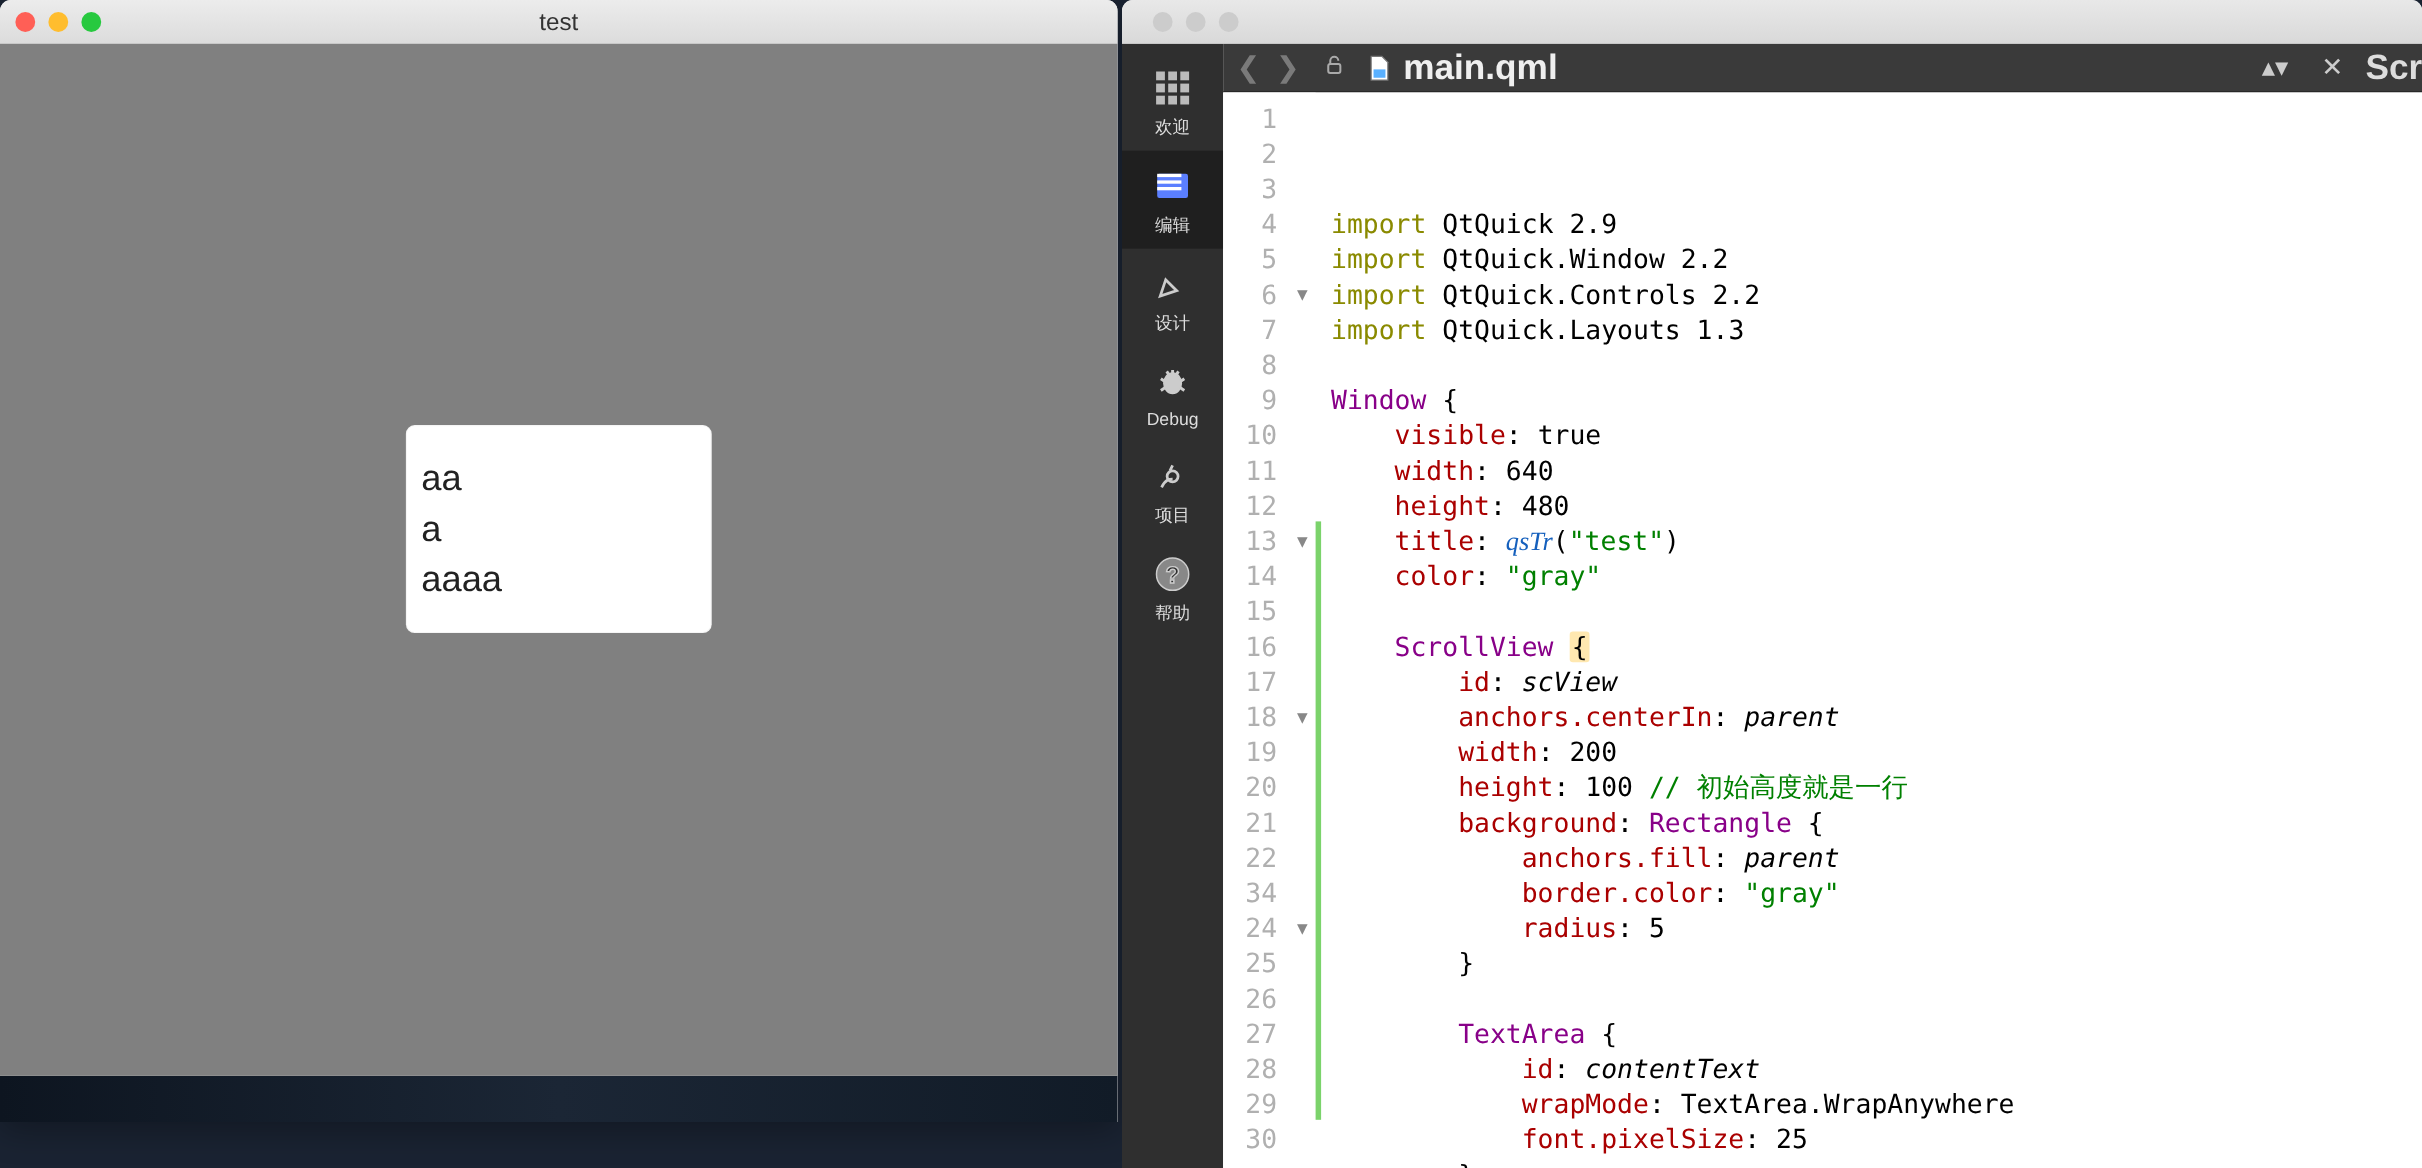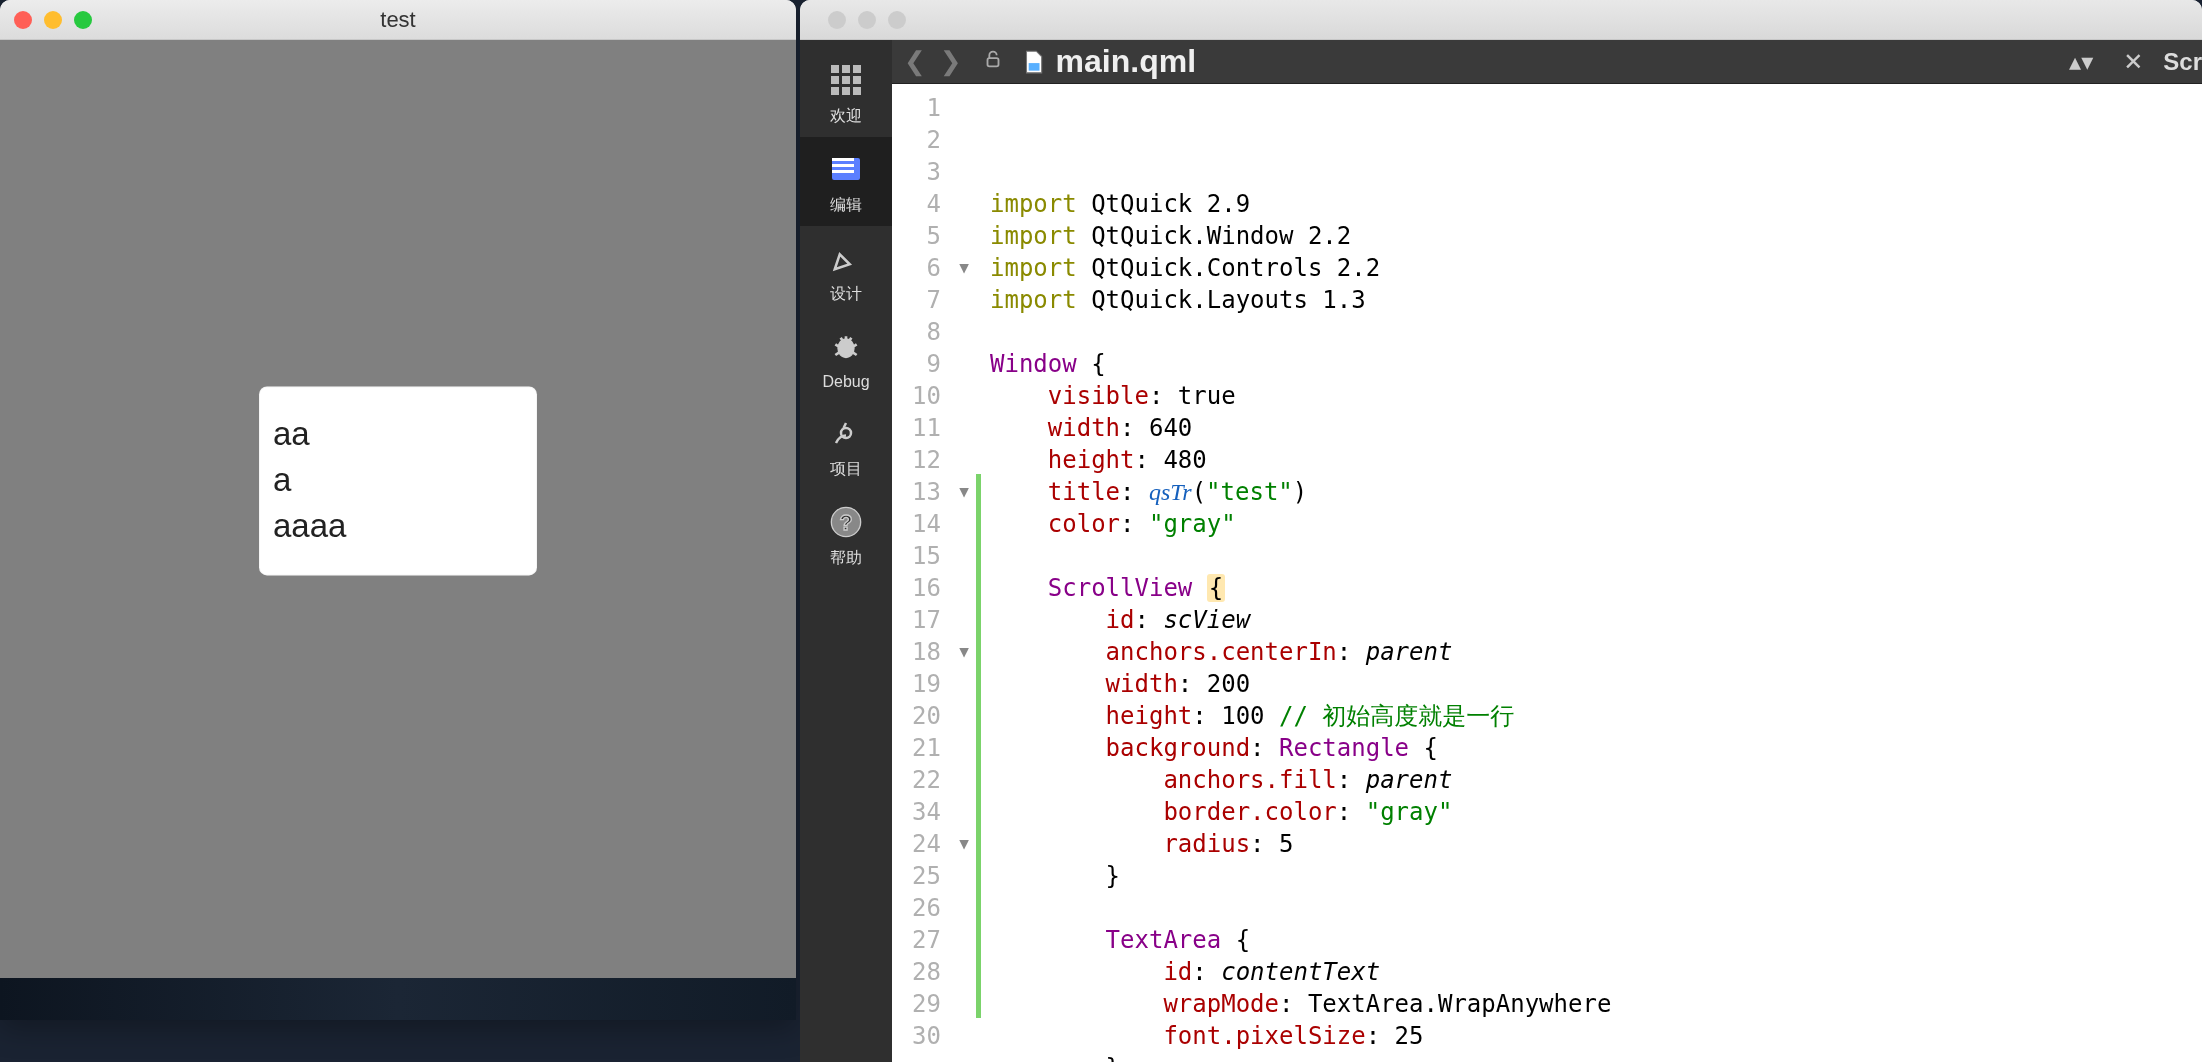--- a/index.html
+++ b/index.html
@@ -7,21 +7,21 @@
       font-family: -apple-system, "Helvetica Neue", Arial, sans-serif;
       width: 2202px; height: 1062px;
       display: flex;
       background: #1a2332;
       overflow: hidden;
       position: relative;
     }
 
     
     .app-window {
-      width: 796px; height: 1020px;
+      width: 1016px; height: 1020px;
       background: #f0f0f0;
       border-radius: 10px 10px 0 0;
       overflow: hidden;
       display: flex; flex-direction: column;
       box-shadow: 0 8px 30px rgba(0,0,0,.3);
     }
     .app-titlebar {
       height: 40px;
       background: linear-gradient(#ececec,#dcdcdc);
       display: flex; align-items: center;
@@ -111,21 +111,21 @@
     .nav-arrows { display:flex; gap:6px; align-items:center; }
     .nav-arrows span { color:#7a7a7a; font-size:26px; padding:0 4px; }
     .lock-icn { color:#999; font-size:20px; padding:0 6px; }
     .tab-qml-badge {
       width:26px; height:26px; display:flex; align-items:center; justify-content:center;
     }
     .tab-qml-badge svg{width:26px;height:26px;}
     .tabname { font-size:32px; font-weight:600; color:#efefef; }
     .tab-spacer { flex:1; }
     .tab-btn { color:#ccc; font-size:24px; padding:0 10px; }
-    .tab-right-label { color:#ddd; font-size:24px; font-weight:600; }
+    .tab-right-label { color:#ddd; font-size:32px; font-weight:600; }
 
     
     .code-wrap {
       flex:1; display:flex; background:#fff;
       font-family: "Menlo","Consolas",monospace;
       font-size:24px; line-height:32px;
       overflow:hidden;
     }
     .gutter {
       width:60px; background:#fff; color:#b0b0b0;

